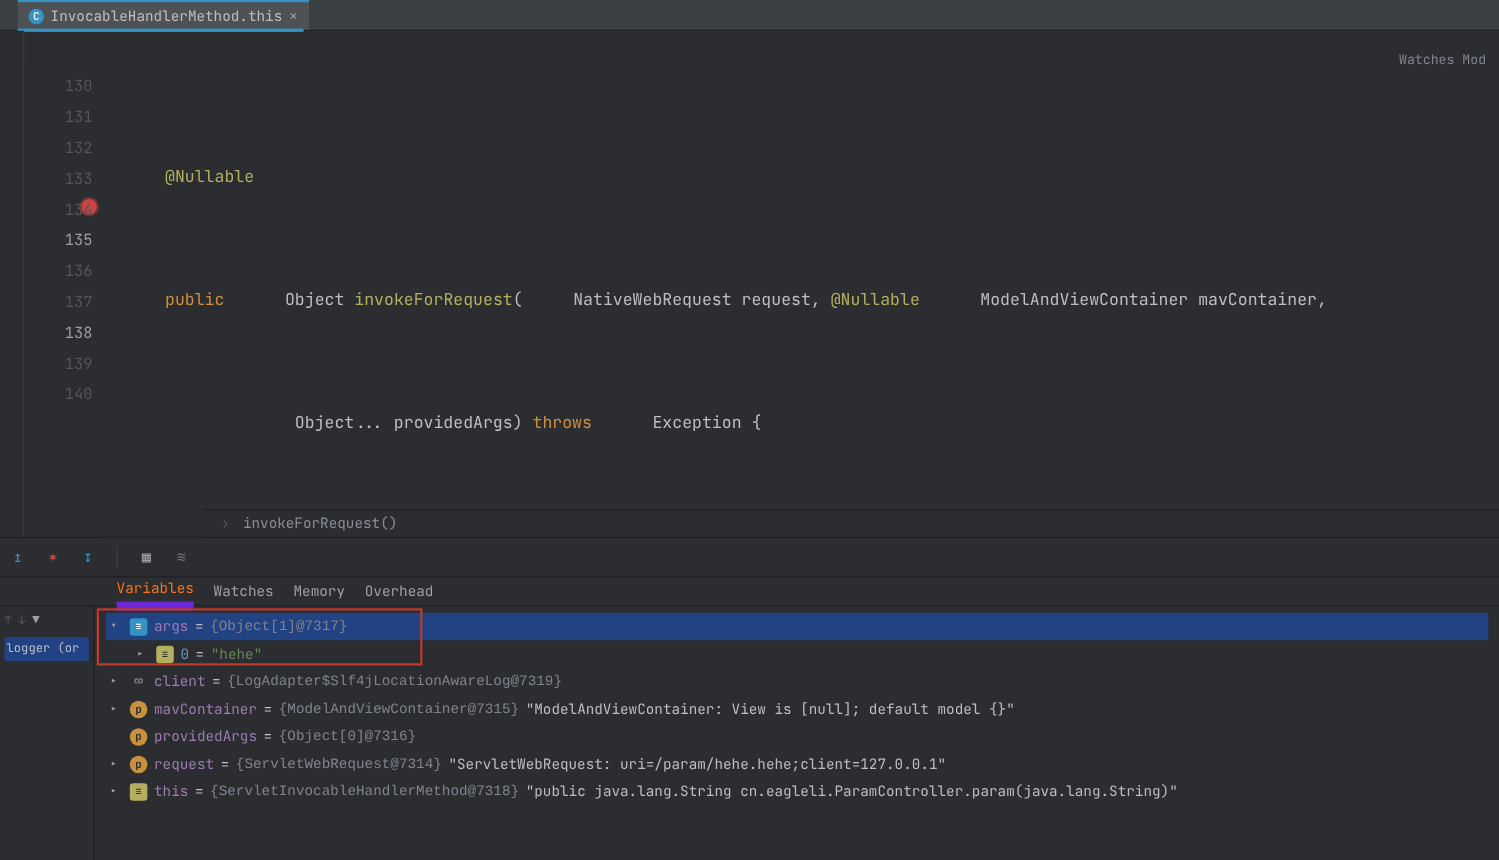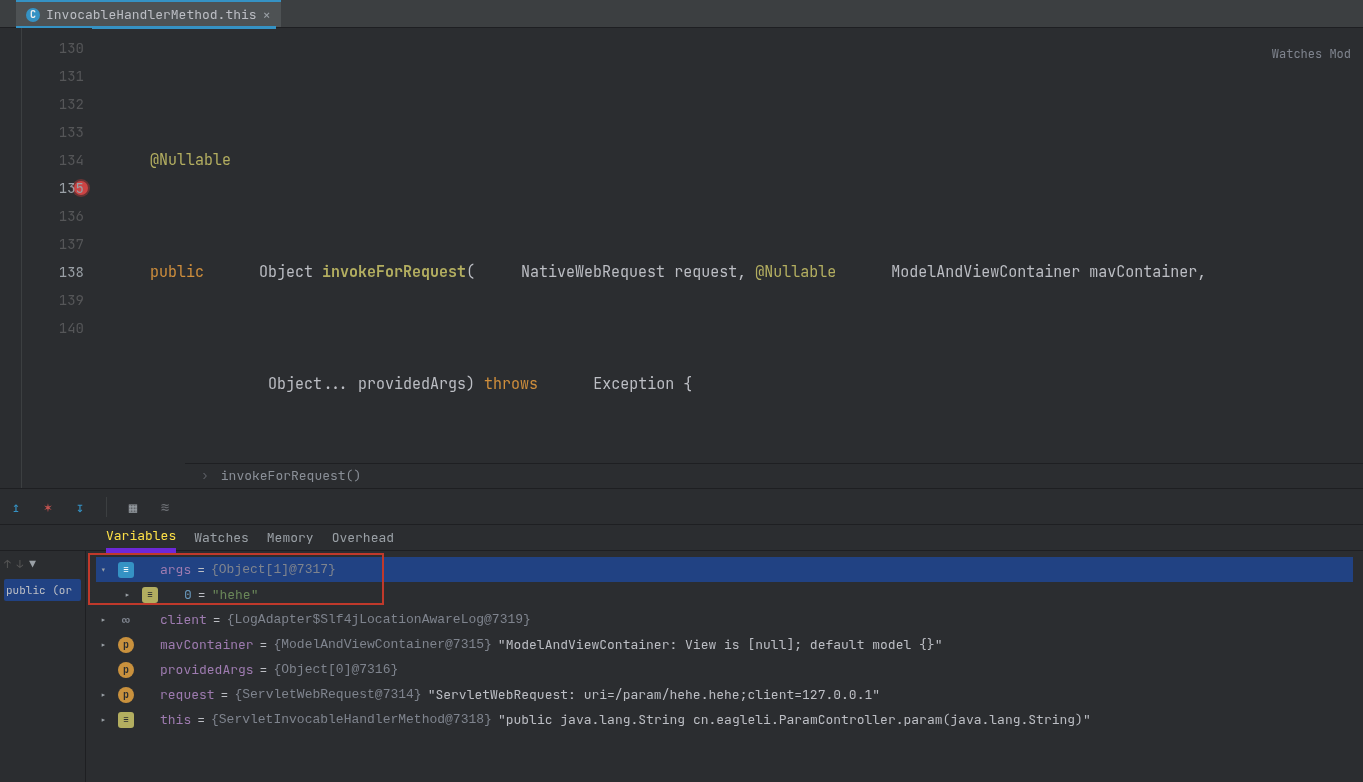--- a/index.html
+++ b/index.html
@@ -13,63 +13,63 @@
   .tabbar { height:28px; background:#3c3f41; display:flex; align-items:stretch; border-bottom:1px solid #1e1f22; padding-left:16px; }
   .tab { display:flex; align-items:center; gap:6px; padding:0 10px; background:#4e5254; color:#bcbec4; border-top:2px solid #3592c4; }
   .tab .filetype-badge { width:14px; height:14px; border-radius:7px; background:#3592c4; display:flex; align-items:center; justify-content:center; font-size:10px; font-weight:bold; color:#eee; }
   .tab-close { font-size:14px; color:#9aa0a6; cursor:default; }
   
   .tab-underline { position:absolute; left:16px; top:26px; height:3px; width:260px; background:#3592c4; }
 
   
   .editor-wrap { position:relative; height:460px; display:flex; }
   .proj-strip { width:22px; background:#2b2d30; border-right:1px solid #3c3f41; writing-mode:vertical-rl; text-orientation:mixed; font-size:11px; color:#9aa0a6; padding-top:4px; display:flex; justify-content:flex-start; align-items:center; }
-  .gutter { width:70px; background:#2b2d30; text-align:right; color:#555658; font-size:14px; padding-top:6px; line-height:28px; font-family:inherit; user-select:none; }
+  .gutter { width:70px; background:#2b2d30; text-align:right; color:#555658; font-size:14px; padding-top:6px; line-height:28px; font-family:inherit; user-select:none;margin-top:31px; }
   .gutter-line { height:28px; padding-right:8px; position:relative; }
   .gutter-line.current { color:#9aa0a6; }
   .breakpoint { position:absolute; left:-18px; top:7px; width:14px; height:14px; border-radius:50%; background:#c44; box-shadow:0 0 0 2px rgba(200,60,60,.4); }
   .code { flex:1; padding-top:6px; font-size:15px; line-height:28px; font-family:inherit; position:relative; white-space:pre; overflow:hidden; }
   .code-line { height:28px; padding-left:4px; }
   .reader-mode { position:absolute; right:6px; top:10px; font-size:12px; color:#7f848e; background:#2b2d30; padding:2px 6px; }
   
   .kw { color:#cf8e3c; }
   .anno { color:#b3ae60; }
   .type { color:#bcbec4;margin-left:46px; }
-  .fn2 { color:#b3ae60;font-weight:bold; }
+  .fn2 { color:#b3ae60; }
   .param { color:#bcbec4; }
   .punct { color:#bcbec4; }
   .editor-hscroll { position:absolute; bottom:26px; left:93px; right:0; height:10px; background:#2b2d30; }
   .breadcrumb { position:absolute; bottom:0; left:93px; right:0; height:25px; display:flex; align-items:center; gap:8px; font-size:13px; color:#8a8f97; padding-left:12px; background:#2b2d30; border-top:1px solid #1e1f22; }
   .breadcrumb .sep::before { content:"›"; color:#5a5d63; margin:0 4px; }
 
   
   .debug { height:294px; border-top:1px solid #1e1f22; background:#2b2d30; display:flex; flex-direction:column; }
   .debug-toolbar { height:36px; display:flex; align-items:center; gap:12px; padding-left:6px; border-bottom:1px solid #1e1f22; }
   .tb-icon { width:20px; height:20px; display:inline-flex; align-items:center; justify-content:center; color:#3592c4; font-size:14px; }
   .tb-icon.red { color:#c75450; }
   .tb-sep { width:1px; height:20px; background:#3c3f41; margin:0 4px; }
   .debug-tabs { height:26px; display:flex; align-items:center; gap:18px; padding-left:106px; font-size:13px; color:#9aa0a6; border-bottom:1px solid #1e1f22; }
   .debug-tab { padding:4px 0; }
-  .debug-tab.active { color:#fde047; border-bottom:6px solid #6d28d9; margin-bottom:-1px; }
+  .debug-tab.active { color:#f97316; border-bottom:8px solid #6d28d9; margin-bottom:-1px; }
   .debug-body { flex:1; display:flex; overflow:hidden; }
   .frames { width:86px; border-right:1px solid #1e1f22; padding:6px 4px; font-size:11px; color:#8a8f97; position:relative; }
   .frames-controls { display:flex; gap:6px; margin-bottom:8px; }
   .frames-controls span { color:#555; }
   .frame-row { padding:4px 2px; color:#bcbec4; background:#214283; border-radius:2px; white-space:nowrap; overflow:hidden; }
   .vars { flex:1; padding:6px 10px; font-size:13px; font-family:inherit; position:relative; }
   .red-box { position:absolute; left:2px; top:2px; width:296px; height:52px; border:2px solid #c0392b; pointer-events:none; }
   .var-row { display:flex; align-items:center; gap:6px; height:25px; padding-left:4px; }
   .var-row.selected { background:#214283; }
   .twisty { width:12px; color:#9aa0a6; font-size:11px; }
   .badge { width:16px; height:16px; border-radius:8px; display:inline-flex; align-items:center; justify-content:center; font-size:10px; font-weight:bold; }
   .badge.arr { background:#3592c4; color:#fff; border-radius:3px; }
   .badge.idx { background:#b3ae60; color:#2b2d30; border-radius:3px; }
   .badge.p { background:#c9913d; color:#2b2d30; }
   .badge.glasses { color:#7f848e; background:transparent; font-size:14px; }
-  .var-name { color:#9e7bb0;margin-left:20px; }
+  .var-name { color:#9e7bb0; }
   .var-name.idx { color:#6897bb; }
   .var-eq { color:#bcbec4; }
   .var-ref { color:#7f848e;font-family:Liberation Mono, monospace; }
   .var-str { color:#6a8759; }
   .var-tostr { color:#bcbec4; }
   .indent1 { padding-left:28px; }
 </style>
 </head>
 <body>
 
@@ -158,21 +158,21 @@
     <span class="debug-tab">Overhead</span>
   </div>
 
   <div class="debug-body">
     <div class="frames">
       <div class="frames-controls">
         <span>↑</span>
         <span>↓</span>
         <span style="color:#9aa0a6">▼</span>
       </div>
-      <div class="frame-row">public (or</div>
+      <div class="frame-row">logger (or</div>
     </div>
 
     <div class="vars">
       <div class="red-box"></div>
 
       <div class="var-row selected">
         <span class="twisty">▾</span>
         <span class="badge arr">≡</span>
         <span class="var-name">args</span>
         <span class="var-eq">=</span>

